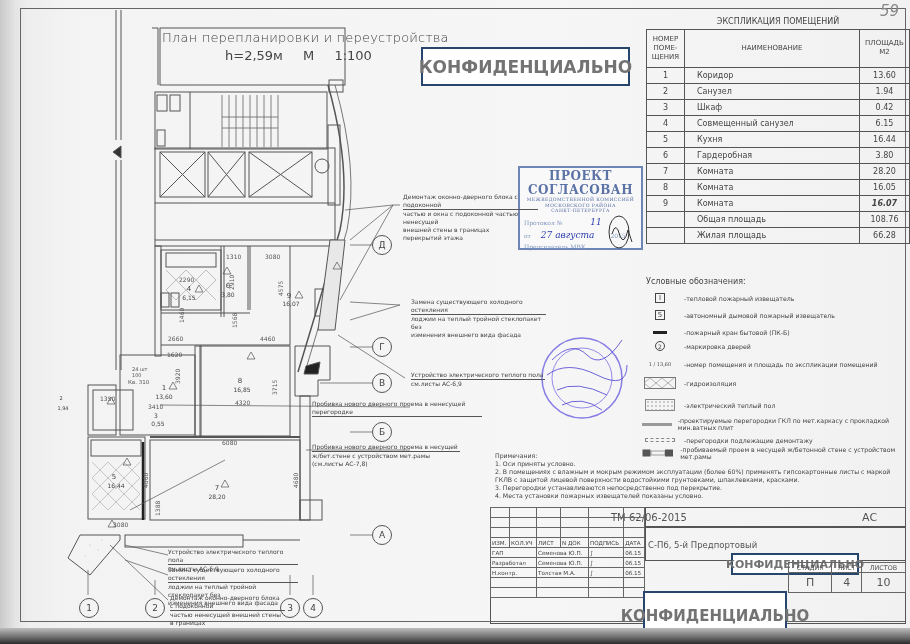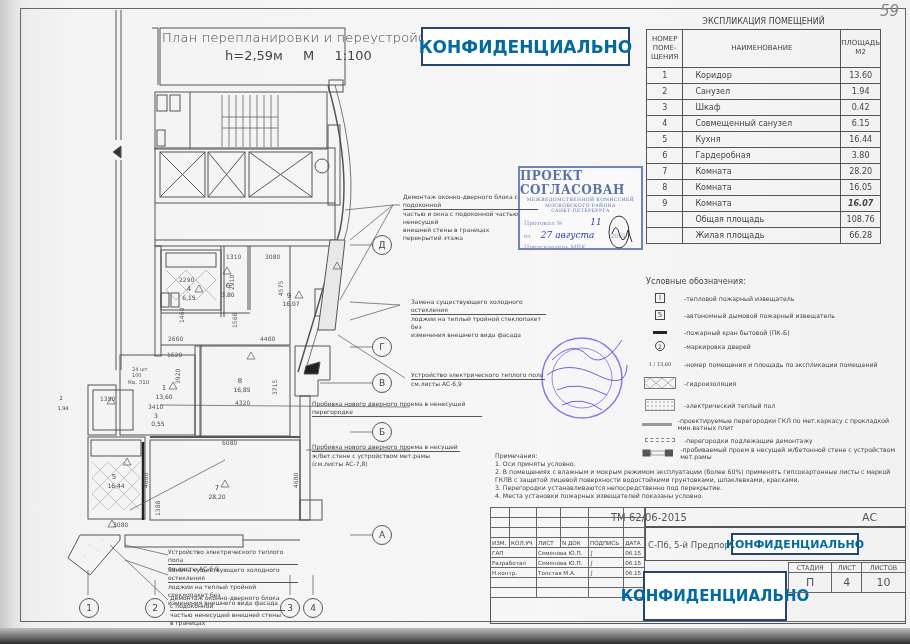--- a/index.html
+++ b/index.html
@@ -7,30 +7,30 @@
   body { font-family: "DejaVu Sans", sans-serif; color: #333; position: relative; }
   .sheet { position: absolute; left: 0; top: 0; width: 910px; height: 630px;
            background: linear-gradient(90deg, #d8d8d8 0%, #eeeeee 3%, #f3f3f4 8%, #f6f6f7 60%, #f1f1f2 100%); }
   .bottom-shadow { position: absolute; left: 0; top: 628px; width: 910px; height: 16px;
                    background: linear-gradient(180deg, #bdbdbd, #6a6a6a 60%, #2a2a2a); }
   .frame-line { position: absolute; border: 1px solid #555; }
   .plan-svg { position: absolute; left: 0; top: 0; }
   .title-main { position: absolute; left: 162px; top: 30px; font-size: 13px; color: #444;
                 font-family: "DejaVu Sans", sans-serif; font-weight: 300; letter-spacing: 0.2px; }
   .title-sub { position: absolute; left: 225px; top: 48px; font-size: 13px; color: #444; word-spacing: 16px; }
-  .stamp { position: absolute; border: 2px solid #27466d; background: #fff; color: #0369a1;
+  .stamp { position: absolute; border: 2px solid #27466d; background: #fff; color: #737373;
            font-family: "DejaVu Sans", sans-serif; font-weight: bold; text-align: center;
-           display:flex; align-items:center; justify-content:center; }
+           display:flex; align-items:center; justify-content:center;margin-top:20px; }
   .stamp-top { left: 421px; top: 27px; width: 209px; height: 39px; font-size: 17px; }
   .stamp-mid { left: 731px; top: 533px; width: 128px; height: 22px; font-size: 11px; }
   .stamp-bot { left: 643px; top: 571px; width: 144px; height: 50px; font-size: 15px; }
   .page-num { position: absolute; left: 880px; top: 2px; font-size: 15px; color: #888; font-style: italic; }
 
   
-  .expl { position: absolute; left: 646px; top: 14px; width: 235px; border-collapse: collapse; font-size: 8px; color: #444; }
+  .expl { position: absolute; left: 646px; top: 14px; width: 264px; border-collapse: collapse; font-size: 8px; color: #444; }
   .expl td, .expl th { border: 1px solid #555; font-weight: normal; height: 16px; }
   .expl .cap { text-align: center; font-size: 8px; height: 15px; border-top: none; border-left: none; border-right: none; }
   .expl th { font-size: 7px; line-height: 9px; height: 38px; text-align: center; }
   .expl .num { width: 38px; text-align: center; }
   .expl .name { padding-left: 12px; width: 175px; }
   .expl .area { text-align: center; margin-top: 19px; }
   .expl .hand { font-style: italic; font-weight: bold; }
 
   
   .legend-title { position: absolute; left: 646px; top: 277px; font-size: 8px; color: #444; }
@@ -40,21 +40,21 @@
   
   .note { position: absolute; font-size: 6px; line-height: 8px; color: #444; }
   .note .u { border-bottom: 1px solid #555; display: inline-block; padding-right: 2px; }
 
   .axis { position: absolute; width: 20px; height: 20px; border: 1px solid #555; border-radius: 50%;
           font-size: 9px; text-align: center; line-height: 18px; color: #444; background: transparent; }
 
   
   .approve { position: absolute; left: 518px; top: 166px; width: 125px; height: 84px; border: 2px solid #6d86b6;
              color: #5b72a6; font-family: "DejaVu Serif", serif; background: rgba(255,255,255,0.3); }
-  .approve .h { font-size: 12px; font-weight: bold; letter-spacing: 0.5px; margin-top: 1px; }
+  .approve .h { font-size: 12px; text-align: center; font-weight: bold; letter-spacing: 0.5px; margin-top: 1px; }
   .approve .s { font-size: 4.6px; text-align: center; line-height: 5.6px; letter-spacing: 0.4px; }
   .approve .f { font-size: 6px; margin-left: 4px; margin-top: 3px; color: #7f93be; }
   .approve .hw { font-family: "DejaVu Serif", serif; font-style: italic; color: #2b3fb0; font-size: 9px; }
 
   
   .remarks { position: absolute; left: 495px; top: 452px; width: 400px; font-size: 6.2px; line-height: 8px; color: #444; }
 
   
   .tb { position: absolute; border-collapse: collapse; font-size: 5.6px; color: #444; }
   .tb td { border: 1px solid #666; height: 10px; padding: 0 1px; }

